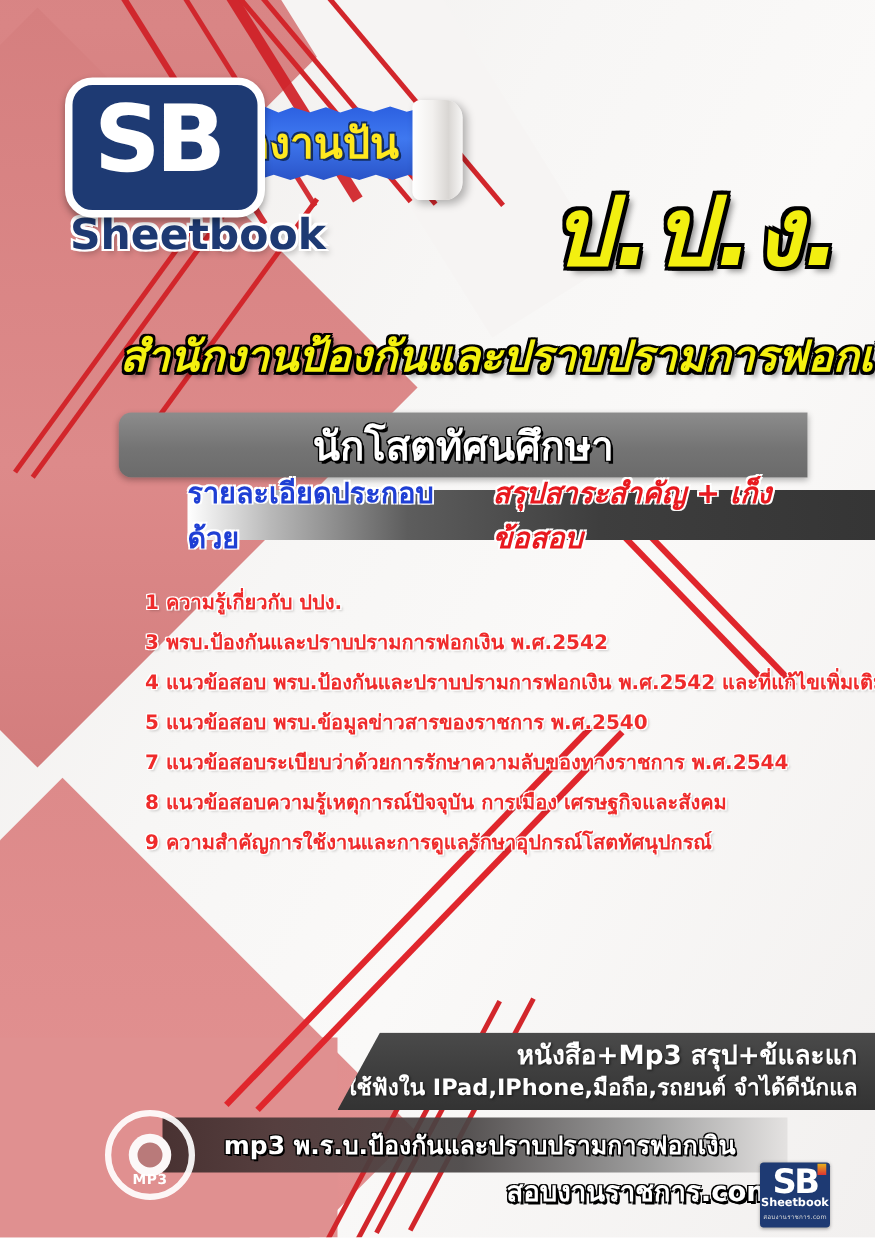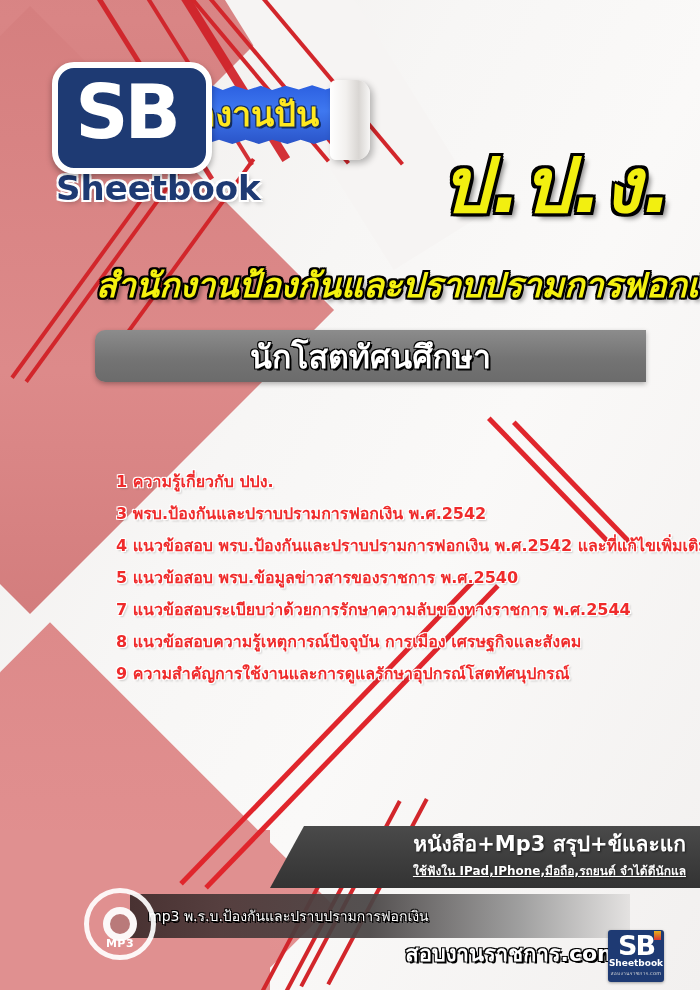--- a/index.html
+++ b/index.html
@@ -210,35 +210,35 @@
     background:linear-gradient(180deg,#4a4a4a 0%,#3d3d3d 55%,#333333 100%);
     clip-path:polygon(34px 0,100% 0,100% 100%,0 100%);
     text-align:right;
     padding:4px 14px 0 0;box-sizing:border-box;
   }
   .promo-l1{
     color:#ffffff;font-size:21px;font-weight:bold;line-height:28px;
     text-shadow:1px 1px 2px rgba(0,0,0,.6);
   }
   .promo-l2{
-    color:#ffffff;font-size:12px;font-weight:bold;line-height:26px;
+    color:#ffffff;font-size:18px;font-weight:bold;line-height:26px;
     text-shadow:1px 1px 2px rgba(0,0,0,.6);
-    text-decoration:underline;
   }
 
   
   .mp3bar{
     position:absolute;left:130px;top:894px;width:500px;height:44px;
     background:linear-gradient(90deg,rgba(60,42,42,.92) 0%,rgba(74,56,56,.92) 18%,rgba(72,68,68,.93) 48%,rgba(150,150,150,.9) 78%,rgba(225,223,222,.85) 100%);
     display:flex;align-items:center;
     padding-left:18px;box-sizing:border-box;
   }
   .mp3-text{
-    color:#ffffff;font-size:14px;font-weight:normal;
+    color:#ffffff;font-size:20px;font-weight:bold;
     text-shadow:1.5px 1.5px 0 #000,-1px -1px 0 #000,1px -1px 0 #000,-1px 1px 0 #000;
+    margin-left:31px;
   }
   .mp3-disc{
     position:absolute;left:84px;top:888px;width:72px;height:72px;
     border-radius:50%;
     border:5px solid rgba(255,255,255,.92);
     box-sizing:border-box;
     display:flex;align-items:center;justify-content:center;
     z-index:6;
   }
   .mp3-disc-inner{
@@ -330,20 +330,24 @@
   </div>
 
   <div class="maintitle">ป.ป.ง.</div>
 
   <div class="orgline">สำนักงานป้องกันและปราบปรามการฟอกเงิน</div>
 
   <div class="posbar">
     <span class="posbar-text">นักโสตทัศนศึกษา</span>
   </div>
 
+  <div class="detailbar">
+    <span class="detail-blue">รายละเอียดประกอบด้วย</span>
+    <span class="detail-red">สรุปสาระสำคัญ + เก็งข้อสอบ</span>
+  </div>
 
   <div class="toc">
     <div class="toc-item">1 ความรู้เกี่ยวกับ ปปง.</div>
     <div class="toc-item">3 พรบ.ป้องกันและปราบปรามการฟอกเงิน พ.ศ.2542</div>
     <div class="toc-item">4 แนวข้อสอบ พรบ.ป้องกันและปราบปรามการฟอกเงิน พ.ศ.2542 และที่แก้ไขเพิ่มเติม</div>
     <div class="toc-item">5 แนวข้อสอบ พรบ.ข้อมูลข่าวสารของราชการ พ.ศ.2540</div>
     <div class="toc-item">7 แนวข้อสอบระเบียบว่าด้วยการรักษาความลับของทางราชการ พ.ศ.2544</div>
     <div class="toc-item">8 แนวข้อสอบความรู้เหตุการณ์ปัจจุบัน การเมือง เศรษฐกิจและสังคม</div>
     <div class="toc-item">9 ความสำคัญการใช้งานและการดูแลรักษาอุปกรณ์โสตทัศนุปกรณ์</div>
   </div>

